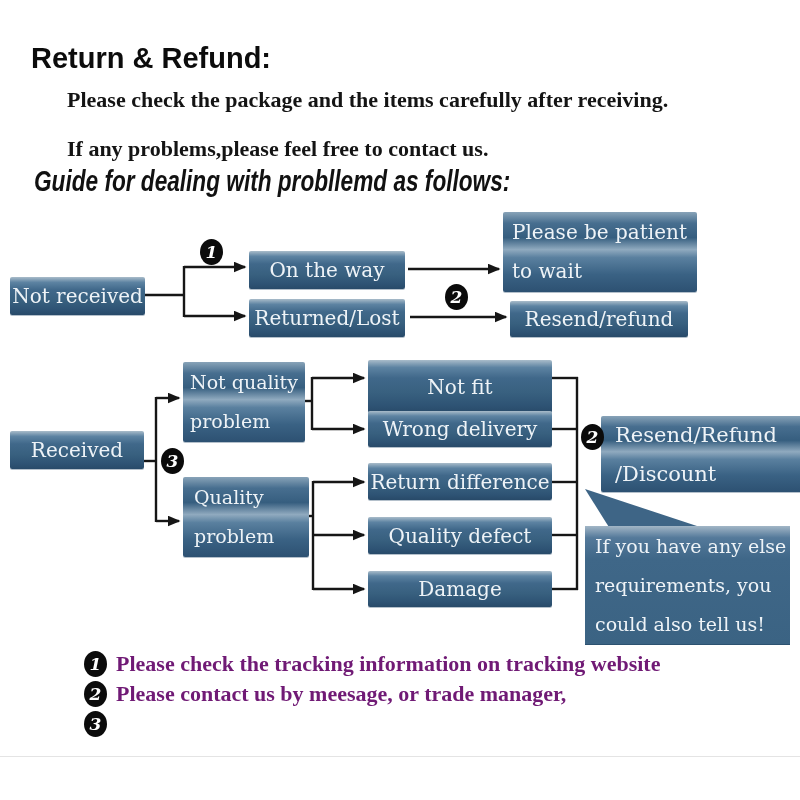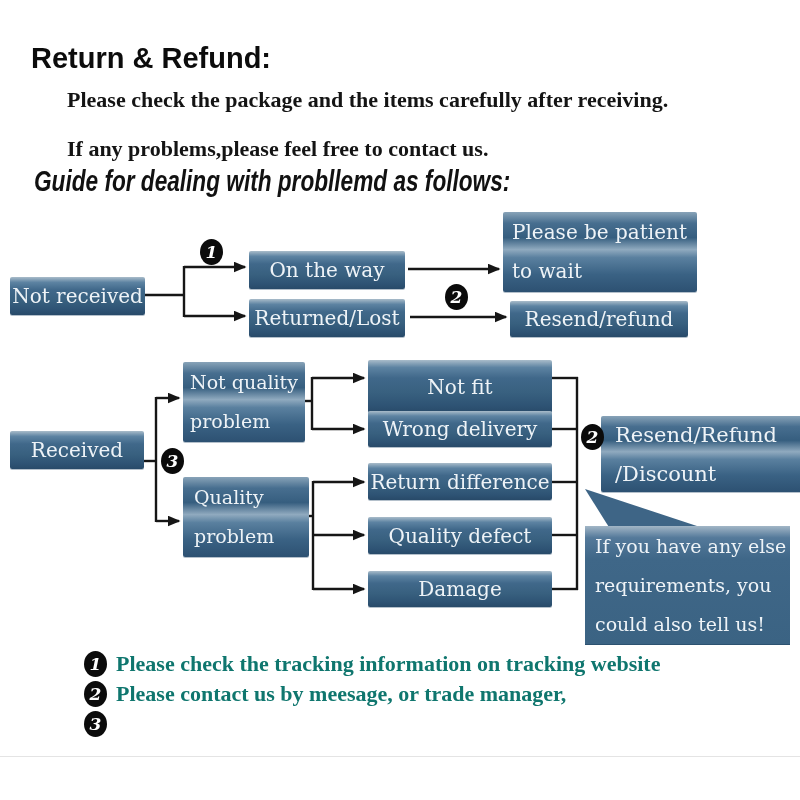--- a/index.html
+++ b/index.html
@@ -56,21 +56,21 @@
   #connectors{position:absolute;left:0;top:0;z-index:1;}
   #connectors line{stroke:#161616;stroke-width:2.4;}
   
   .fn{
     position:absolute;left:84px;height:28px;z-index:2;
     display:flex;align-items:center;gap:9px;
   }
   .fn .badge{position:static;flex:0 0 auto;}
   .fn .fn-text{
     font-family:"Liberation Serif",serif;font-weight:600;
-    font-size:22px;color:#0f766e;white-space:nowrap;
+    font-size:22px;color:#701a75;white-space:nowrap;
   }
   .fn-1{top:650px;} .fn-2{top:680px;} .fn-3{top:710px;}
   .divider{
     position:absolute;left:0;top:756px;width:800px;height:1px;
     background:#e4e4e4;
   }
 </style>
 </head>
 <body>
 

